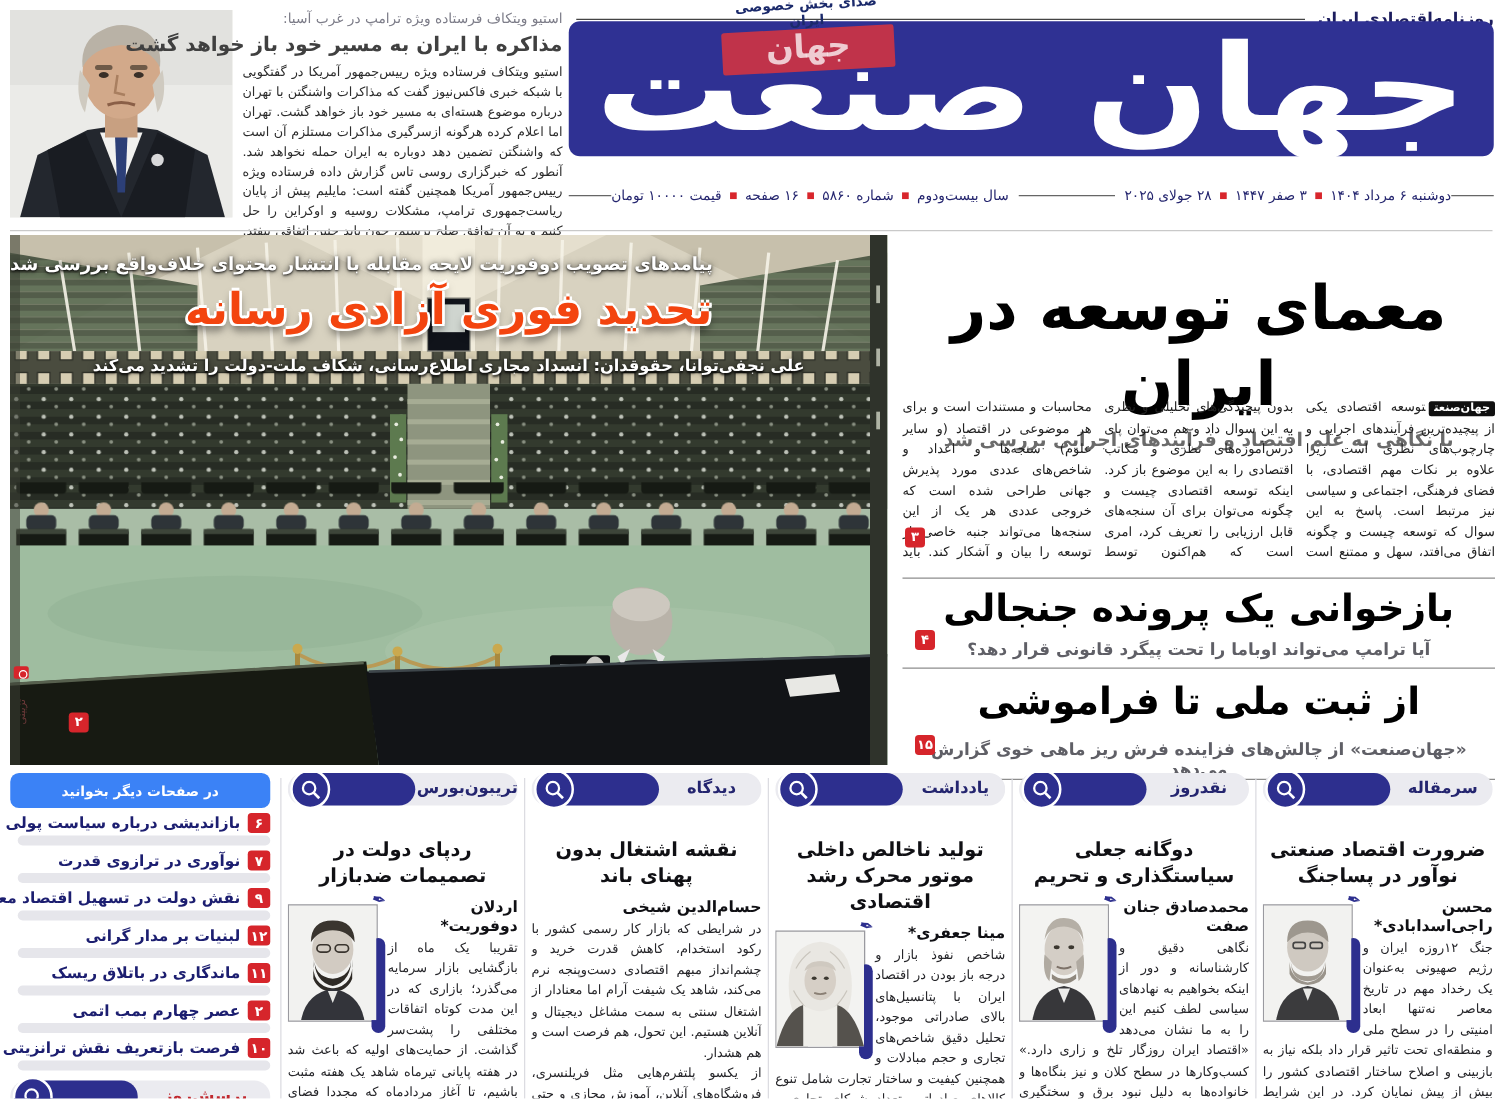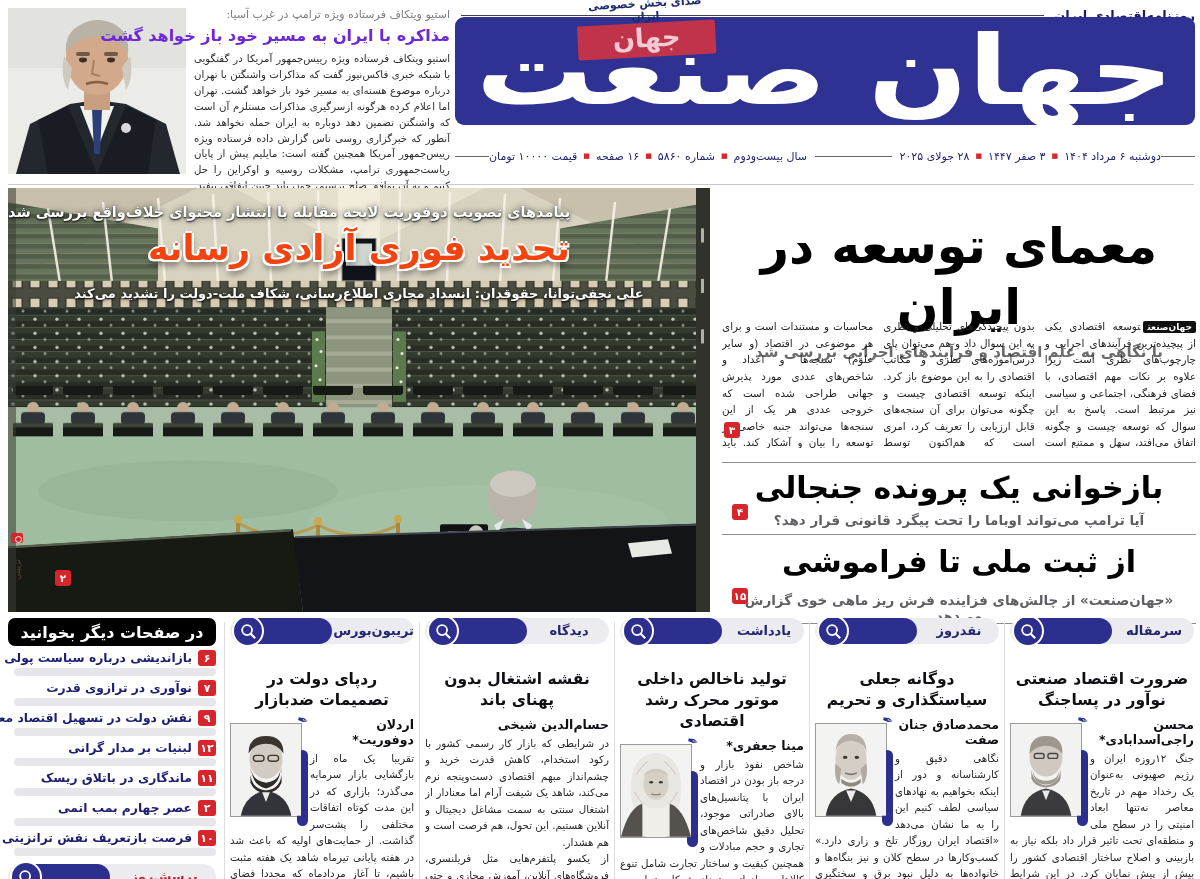--- a/index.html
+++ b/index.html
@@ -4,21 +4,21 @@
 <style>
   html,body{margin:0;padding:0;background:#fff;}
   .page{position:relative;width:1200px;height:879px;background:#fff;overflow:hidden;
         font-family:"DejaVu Sans",sans-serif;direction:rtl;}
   
   .witkoff{position:absolute;left:8px;top:6px;width:442px;height:170px;}
   .wit-photo{position:absolute;left:0;top:2px;width:178px;height:166px;overflow:hidden;background:#e9e9e7;}
   .wit-photo svg{display:block;width:100%;height:100%;}
   .wit-text{position:absolute;left:186px;right:0;top:0;}
   .wit-kicker{font-size:11px;color:#7c7c88;text-align:right;margin-top:2px;}
-  .wit-head{font-size:16px;font-weight:bold;color:#6d28d9;white-space:nowrap;margin-top:5px;text-align:center;}
+  .wit-head{font-size:16px;font-weight:bold;color:#404040;white-space:nowrap;margin-top:5px;text-align:center;}
   .wit-body{font-size:10.2px;line-height:1.56;color:#2c2c2c;text-align:justify;margin-top:6px;}
   .pg{display:inline-flex;align-items:center;justify-content:center;width:16px;height:16px;
       background:#d6252b;color:#fff;border-radius:3px;font-size:10.5px;font-weight:bold;vertical-align:middle;}
   .masthead{position:absolute;left:455px;top:0;width:740px;height:180px;}
   .tagline-row{display:flex;align-items:center;height:31px;}
   .tagline{font-size:13px;font-weight:bold;color:#1c1d5e;}
   .tagline-rule{flex:1;border-top:1.5px solid #444;margin-left:6px;margin-right:10px;}
   .logo-box{position:absolute;top:17px;left:0;right:0;height:108px;background:#2f3193;border-radius:9px;
             display:flex;align-items:center;justify-content:center;}
   .logo-box span{color:#fff;font-size:96px;font-weight:bold;line-height:1;transform:scaleX(1.22);white-space:nowrap;}
@@ -81,21 +81,21 @@
   .op-author{font-size:12.5px;font-weight:bold;color:#101014;text-align:right;margin-bottom:3px;}
   .op-body{font-size:10.3px;line-height:1.6;text-align:justify;color:#26262a;white-space:pre-line;}
   .portrait{position:relative;float:left;width:72px;height:94px;margin:6px 8px 4px 0;background:#f4f4f2;
             border:1px solid #9a9aa0;box-sizing:border-box;z-index:0;}
   .portrait svg{display:block;width:100%;height:100%;}
   .portrait::after{content:"";position:absolute;right:-7px;top:26px;bottom:-10px;width:11px;background:#2d2f8e;
                    border-radius:6px;z-index:-1;}
   .pen{position:absolute;top:-12px;right:-8px;color:#2d2f8e;font-size:14px;transform:rotate(15deg);}
   
   .sidebar{position:absolute;left:8px;top:0;width:208px;}
-  .sb-header{height:28px;background:#000000;border-radius:7px;color:#fff;font-size:16px;font-weight:bold;
+  .sb-header{height:28px;background:#3b82f6;border-radius:7px;color:#fff;font-size:11px;font-weight:bold;
              display:flex;align-items:center;justify-content:center;}
   .sb-item{margin-top:4px;}
   .sb-row{display:flex;align-items:center;gap:6px;height:16px;}
   .sb-badge{flex:0 0 auto;width:18px;height:16px;background:#d6252b;color:#fff;border-radius:3px;font-size:11px;
             font-weight:bold;display:flex;align-items:center;justify-content:center;}
   .sb-text{font-size:12.3px;font-weight:bold;color:#1c1e70;white-space:nowrap;}
   .sb-bar{height:8px;background:#e6e6eb;border-radius:4px;margin-top:2px;width:97%;}
   .sb-footer{margin-top:8px;}
 </style>
 </head>

